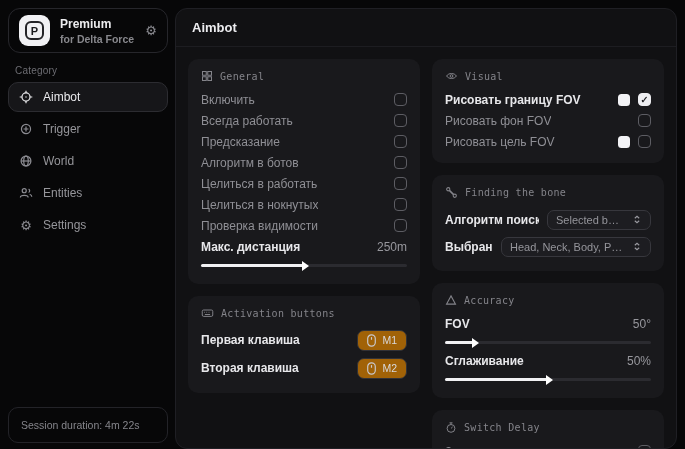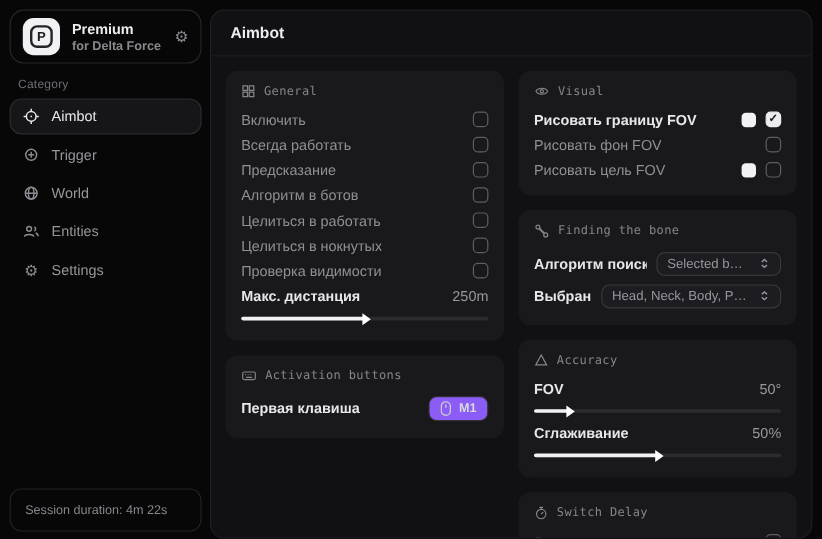--- a/index.html
+++ b/index.html
@@ -118,22 +118,22 @@
     position:relative; height:100%; background:#f1f1f3; border-radius:2px;
   }
   .slider-fill::after {
     content:""; position:absolute; right:-5px; top:-3.5px;
     border-left:7px solid #ffffff;
     border-top:5px solid transparent; border-bottom:5px solid transparent;
   }
 
   .key-badge {
     display:flex; align-items:center; gap:6px;
-    background:#8b5cf6; border:1px solid #313136; border-radius:7px;
-    padding:3px 9px; color:#d9d9dd; font-size:10.5px; font-weight:700;
+    background:#a16207; border:1px solid #313136; border-radius:7px;
+    padding:3px 9px; color:#d9d9dd; font-size:10.5px; font-weight:400;
     cursor:pointer;
   }
   .key-badge svg { color:#c9c9ce; }
 
   .dropdown {
     display:flex; align-items:center; justify-content:space-between; gap:7px;
     background:#1d1d21; border:1px solid #37373d; border-radius:7px;
     padding:3px 8px; color:#95959b; font-size:11px; cursor:pointer;
     flex:0 0 auto;
   }
@@ -274,20 +274,30 @@
           <div class="row bright">
             <span class="row-label">Первая клавиша</span>
             <span class="key-badge">
               <svg width="9" height="13" viewBox="0 0 10 14" fill="none" stroke="currentColor" stroke-width="1.3">
                   <rect x="0.8" y="0.8" width="8.4" height="12.4" rx="4"></rect>
                   <path d="M5 3.2v3"></path>
                 </svg>
               <span>M1</span>
             </span>
           </div>
+          <div class="row bright">
+            <span class="row-label">Вторая клавиша</span>
+            <span class="key-badge">
+              <svg width="9" height="13" viewBox="0 0 10 14" fill="none" stroke="currentColor" stroke-width="1.3">
+                  <rect x="0.8" y="0.8" width="8.4" height="12.4" rx="4"></rect>
+                  <path d="M5 3.2v3"></path>
+                </svg>
+              <span>M2</span>
+            </span>
+          </div>
         </div>
 
       </div>
 
       <div class="col">
 
         <div class="panel">
           <div class="panel-head">
             <svg width="13" height="12" viewBox="0 0 16 16" fill="none" stroke="currentColor" stroke-width="1.3">
                 <path d="M1.5 8C4 3.6 12 3.6 14.5 8 12 12.4 4 12.4 1.5 8Z"></path>

